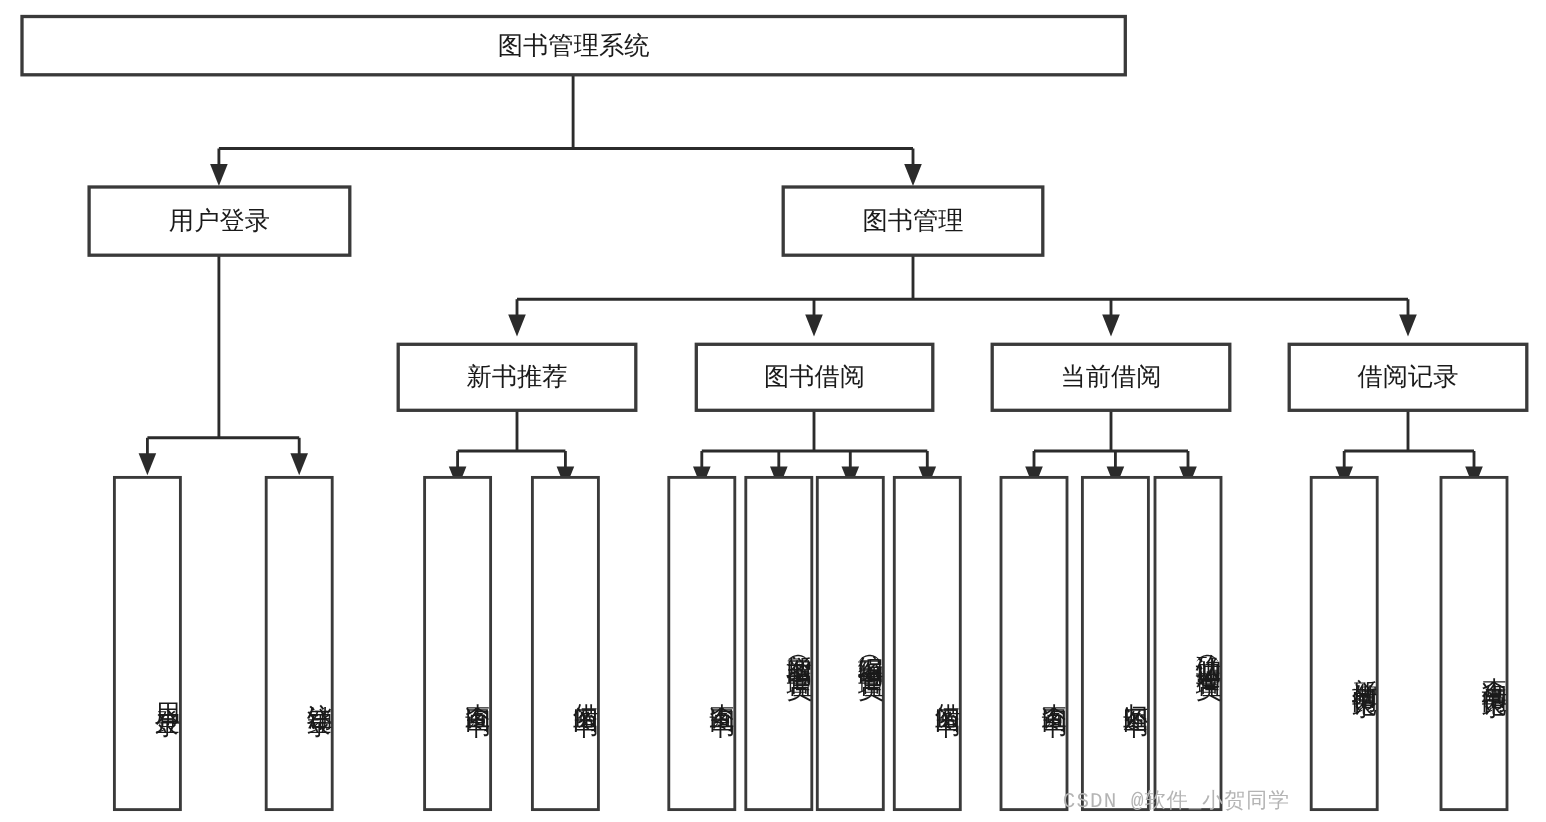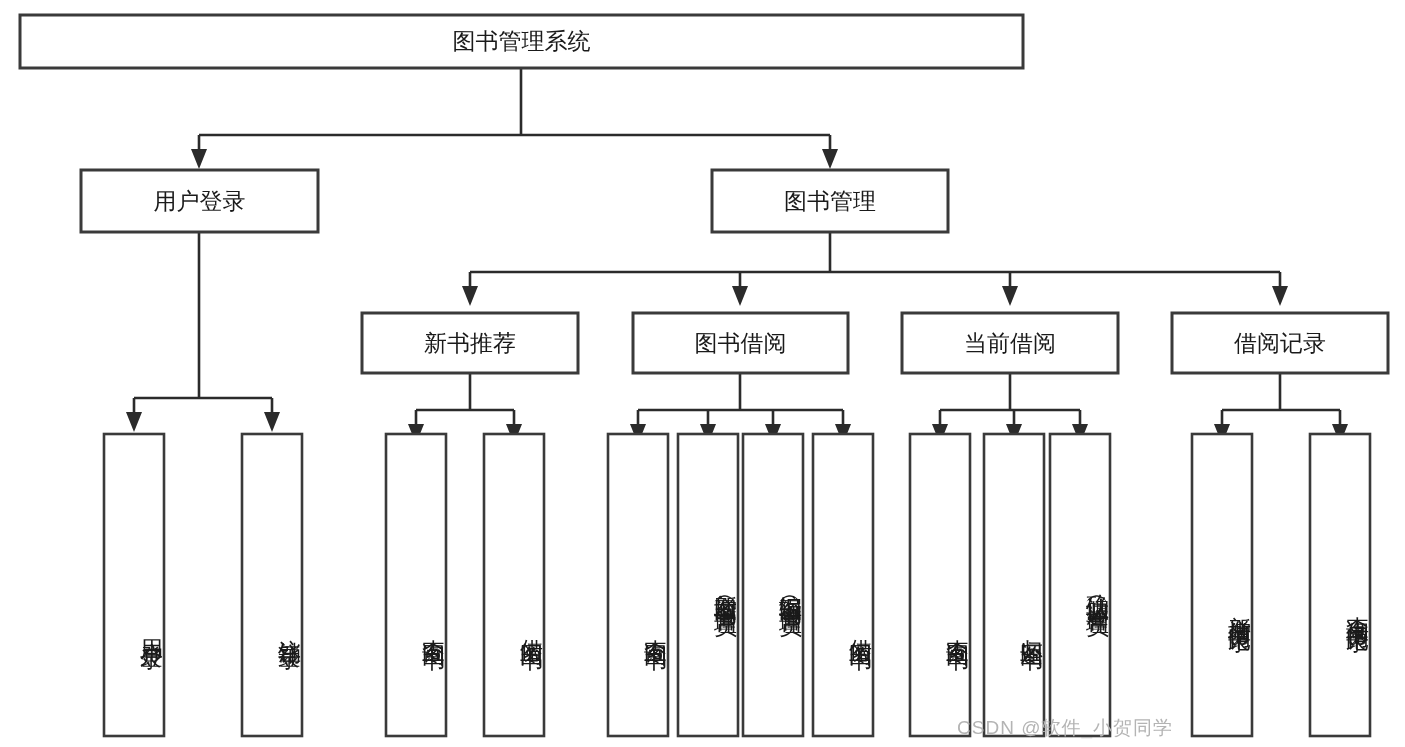--- a/index.html
+++ b/index.html
@@ -68,21 +68,21 @@
     display: flex;
     align-items: flex-start;
     justify-content: center;
     white-space: nowrap;
     pointer-events: none;
   }
   .watermark {
     position: absolute;
     right: 10px;
     bottom: 6px;
-    font-family: Liberation Sans, sans-serif;
+    font-family: Liberation Mono, monospace;
     font-size: 19px;
     color: #b4b4b4;
     letter-spacing: 1px;
     white-space: nowrap;
   }
 </style>
 </head>
 <body>
 
 <div id="diagram-root">

